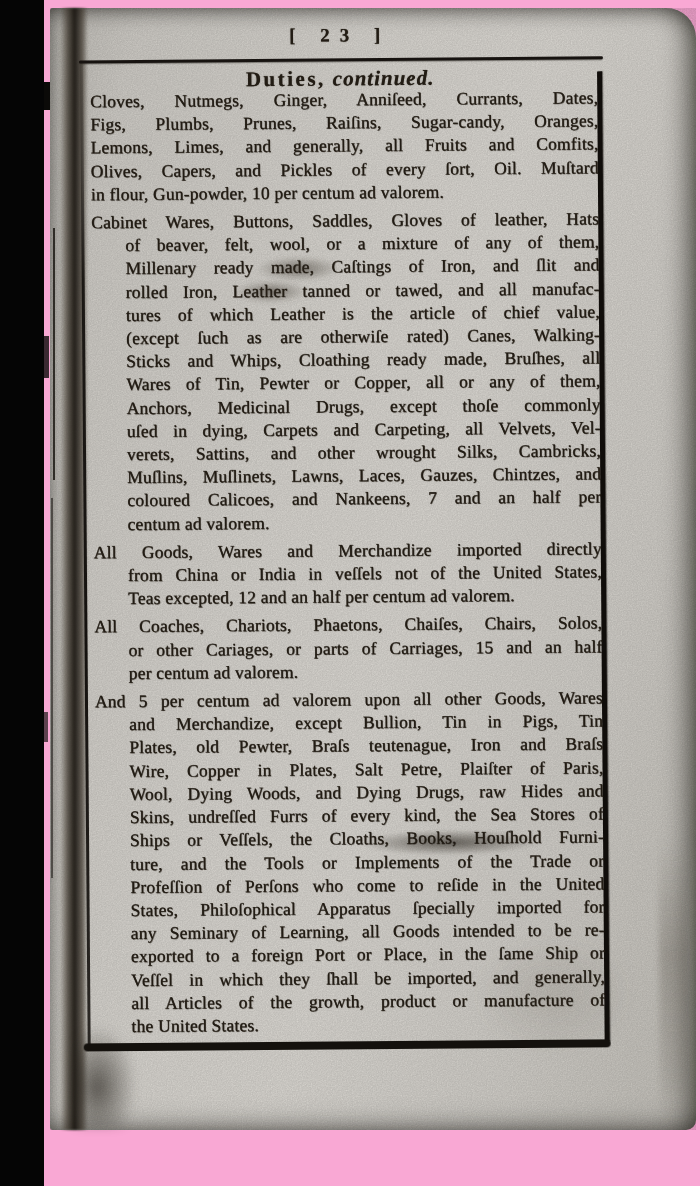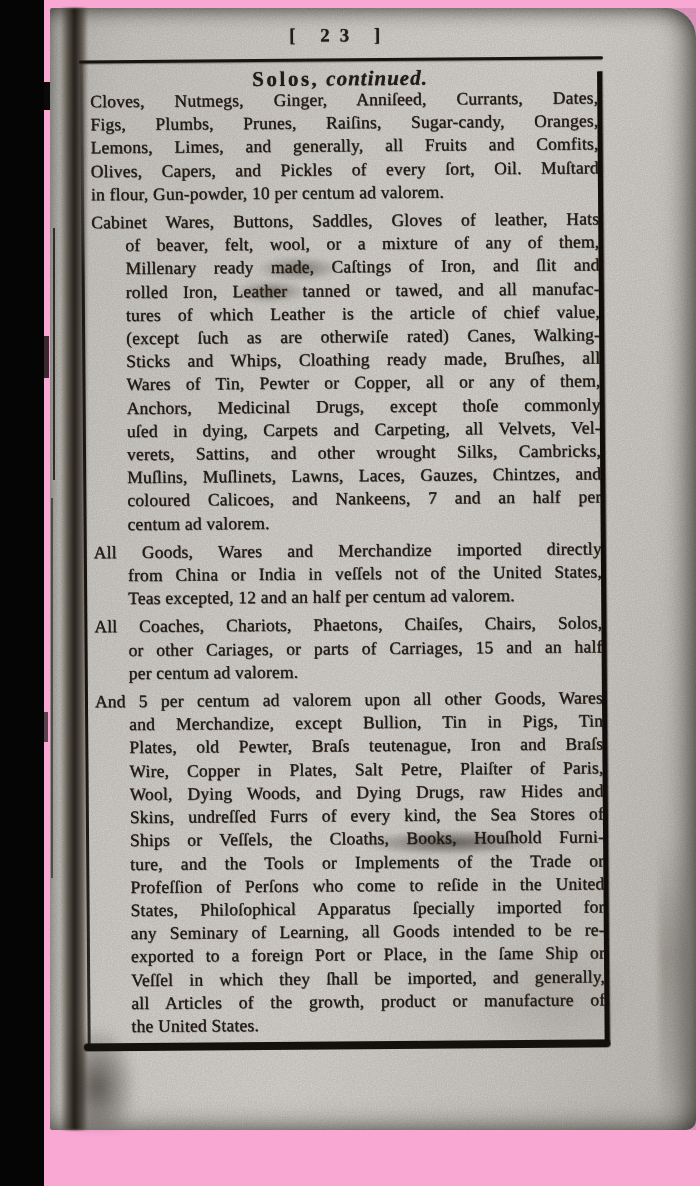--- a/index.html
+++ b/index.html
@@ -92,21 +92,21 @@
   <div class="edge-line-a"></div>
   <div class="edge-line-b"></div>
   <div class="edge-mark-a"></div>
   <div class="edge-mark-b"></div>
   <div class="edge-mark-c"></div>
 
   <div class="content">
     <div class="pagenum">[ 23 ]</div>
     <div class="top-rule"></div>
     <div class="title">
-      <span class="plain">Solos,</span><span class="ital">continued.</span>
+      <span class="plain">Duties,</span><span class="ital">continued.</span>
     </div>
     <div class="frame-left"></div>
     <div class="frame-right"></div>
     <div class="text-block">
         <div class="para">
           <div class="line first">Cloves, Nutmegs, Ginger, Anniſeed, Currants, Dates,</div>
           <div class="line">Figs, Plumbs, Prunes, Raiſins, Sugar-candy, Oranges,</div>
           <div class="line">Lemons, Limes, and generally, all Fruits and Comfits,</div>
           <div class="line">Olives, Capers, and Pickles of every ſort, Oil. Muſtard</div>
           <div class="line last">in flour, Gun-powder, 10 per centum ad valorem.</div>

